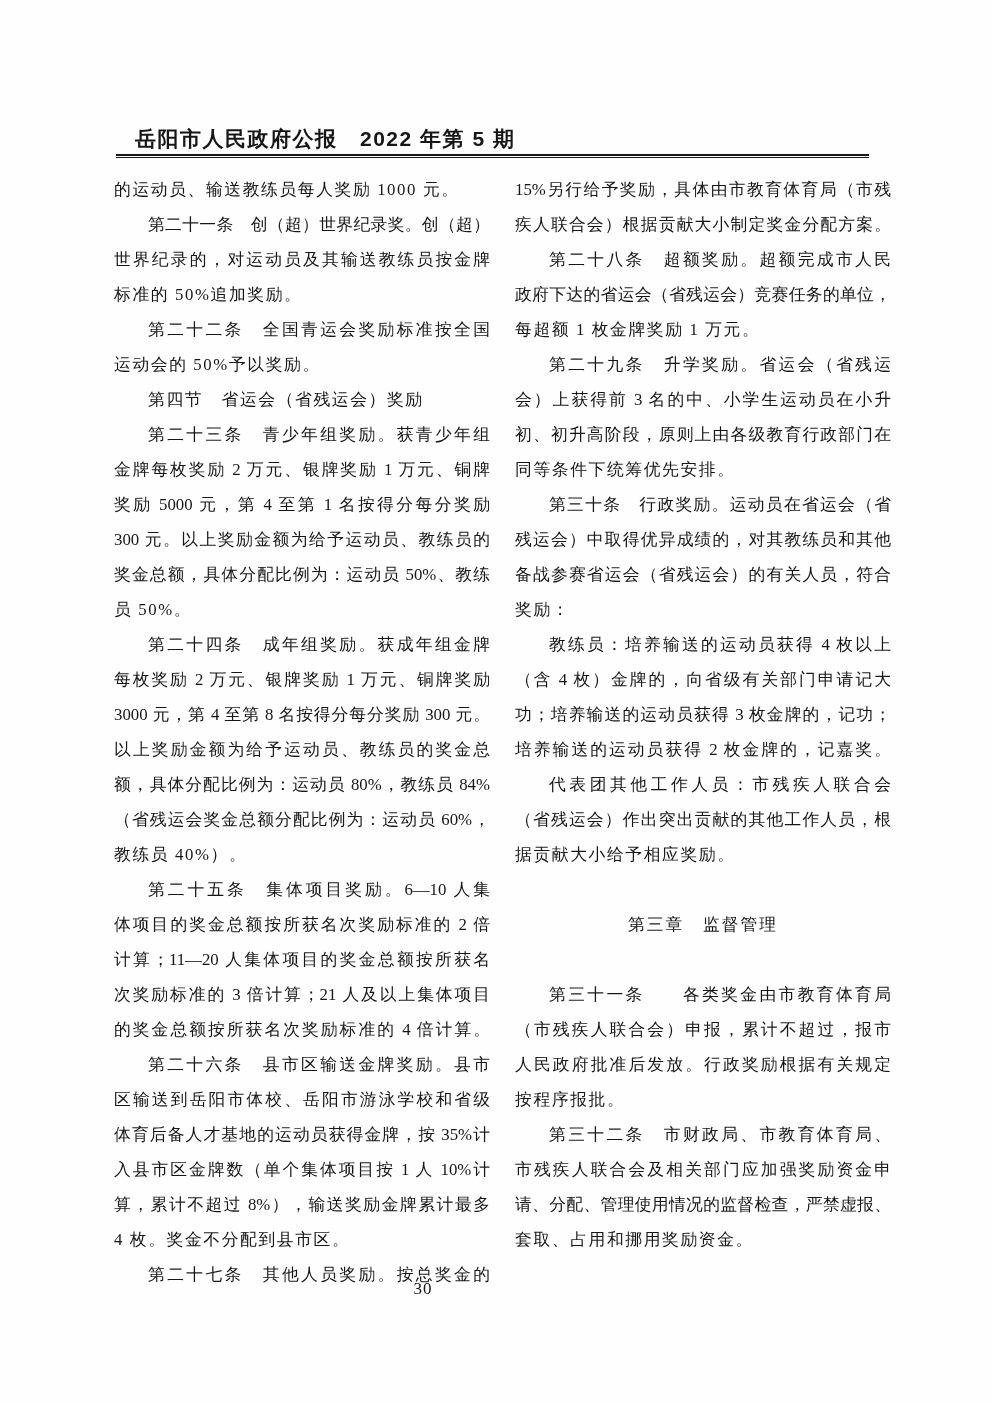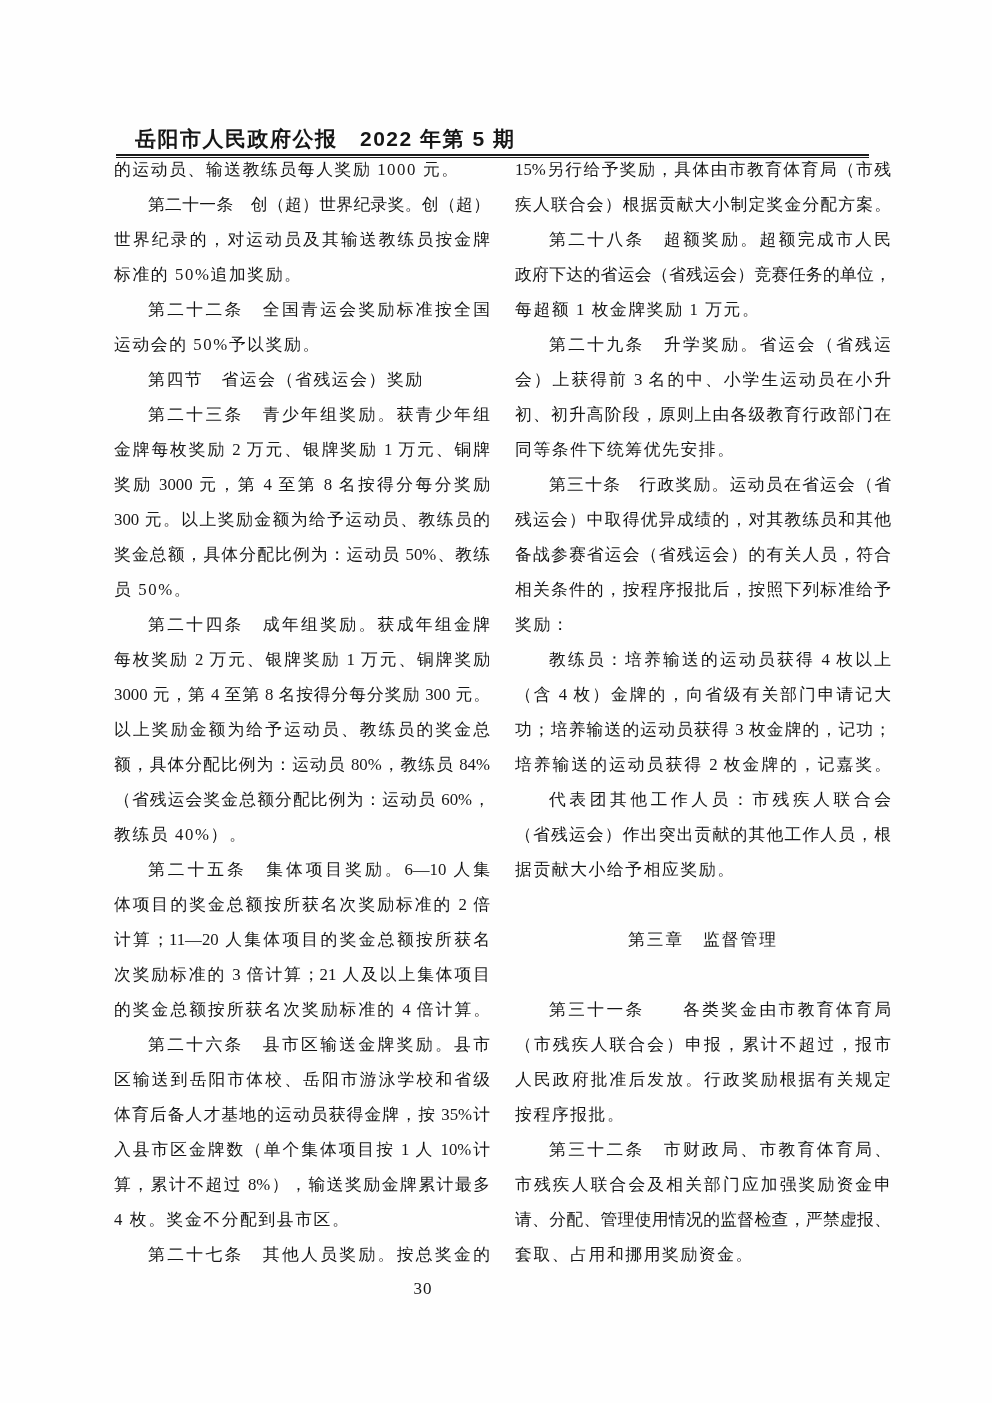--- a/index.html
+++ b/index.html
@@ -29,21 +29,21 @@
     position: absolute;
     left: 116px;
     top: 154px;
     width: 753px;
     height: 1px;
     border-top: 2px solid #1a1a1a;
     border-bottom: 1px solid #1a1a1a;
   }
   .column {
     position: absolute;
-    top: 152px;
+    top: 172px;
     width: 376px;
   }
   .col-left  { left: 114px; }
   .col-right { left: 515px; }
   .line {
     height: 35px;
     line-height: 35px;
     font-size: 16.8px;
     white-space: nowrap;
     overflow: visible;
@@ -77,21 +77,21 @@
   <div class="column col-left" id="col-left">
       <div class="line end">的运动员、输送教练员每人奖励 1000 元。</div>
       <div class="line justify-indent">第二十一条　创（超）世界纪录奖。创（超）</div>
       <div class="line justify">世界纪录的，对运动员及其输送教练员按金牌</div>
       <div class="line end">标准的 50%追加奖励。</div>
       <div class="line justify-indent">第二十二条　全国青运会奖励标准按全国</div>
       <div class="line end">运动会的 50%予以奖励。</div>
       <div class="line heading-indent">第四节　省运会（省残运会）奖励</div>
       <div class="line justify-indent">第二十三条　青少年组奖励。获青少年组</div>
       <div class="line justify">金牌每枚奖励 2 万元、银牌奖励 1 万元、铜牌</div>
-      <div class="line justify">奖励 3000 元，第 4 至第 8 名按得分每分奖励</div>
+      <div class="line justify">奖励 5000 元，第 4 至第 1 名按得分每分奖励</div>
       <div class="line justify">300 元。以上奖励金额为给予运动员、教练员的</div>
       <div class="line justify">奖金总额，具体分配比例为：运动员 50%、教练</div>
       <div class="line end">员 50%。</div>
       <div class="line justify-indent">第二十四条　成年组奖励。获成年组金牌</div>
       <div class="line justify">每枚奖励 2 万元、银牌奖励 1 万元、铜牌奖励</div>
       <div class="line justify">3000 元，第 4 至第 8 名按得分每分奖励 300 元。</div>
       <div class="line justify">以上奖励金额为给予运动员、教练员的奖金总</div>
       <div class="line justify">额，具体分配比例为：运动员 80%，教练员 84%</div>
       <div class="line justify">（省残运会奖金总额分配比例为：运动员 60%，</div>
       <div class="line end">教练员 40%）。</div>
@@ -115,21 +115,20 @@
       <div class="line justify-indent">第二十八条　超额奖励。超额完成市人民</div>
       <div class="line justify">政府下达的省运会（省残运会）竞赛任务的单位，</div>
       <div class="line end">每超额 1 枚金牌奖励 1 万元。</div>
       <div class="line justify-indent">第二十九条　升学奖励。省运会（省残运</div>
       <div class="line justify">会）上获得前 3 名的中、小学生运动员在小升</div>
       <div class="line justify">初、初升高阶段，原则上由各级教育行政部门在</div>
       <div class="line end">同等条件下统筹优先安排。</div>
       <div class="line justify-indent">第三十条　行政奖励。运动员在省运会（省</div>
       <div class="line justify">残运会）中取得优异成绩的，对其教练员和其他</div>
       <div class="line justify">备战参赛省运会（省残运会）的有关人员，符合</div>
-      <div class="line justify">相关条件的，按程序报批后，按照下列标准给予</div>
       <div class="line end">奖励：</div>
       <div class="line justify-indent">教练员：培养输送的运动员获得 4 枚以上</div>
       <div class="line justify">（含 4 枚）金牌的，向省级有关部门申请记大</div>
       <div class="line justify">功；培养输送的运动员获得 3 枚金牌的，记功；</div>
       <div class="line justify">培养输送的运动员获得 2 枚金牌的，记嘉奖。</div>
       <div class="line justify-indent">代表团其他工作人员：市残疾人联合会</div>
       <div class="line justify">（省残运会）作出突出贡献的其他工作人员，根</div>
       <div class="line end">据贡献大小给予相应奖励。</div>
       <div class="line blank"></div>
       <div class="line center">第三章　监督管理</div>

